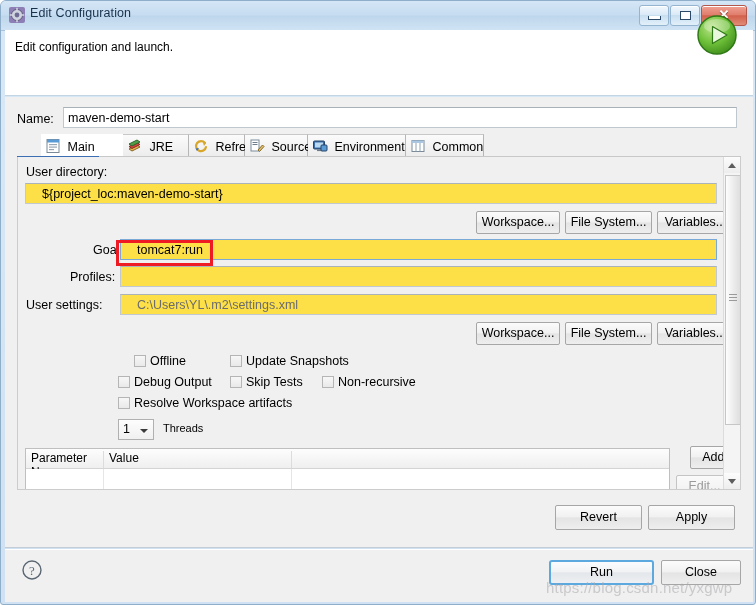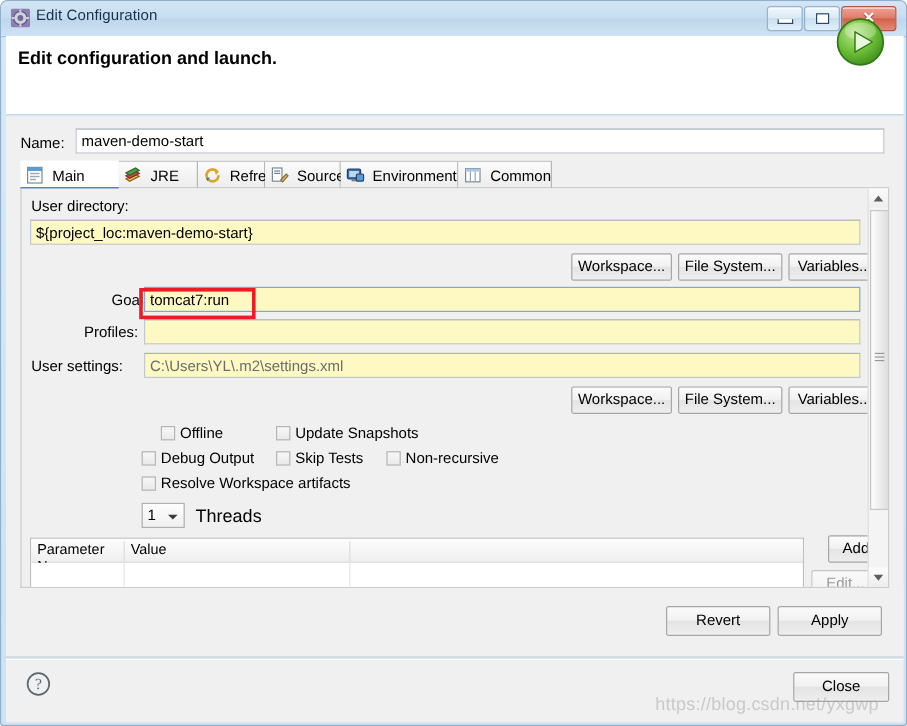--- a/index.html
+++ b/index.html
@@ -74,21 +74,21 @@
   
   #header {
     position: absolute; left: 4px; top: 29px;
     width: 748px; height: 66px;
     background: #ffffff;
     border-bottom: 1px solid #c3d4e2;
     box-sizing: border-box;
   }
   #header-title {
     position: absolute; left: 10px; top: 10px;
-    font-size: 15px; font-weight: bold; color: #000000;
+    font-size: 12px; font-weight: normal; color: #000000;
   }
   #run-badge {
     position: absolute; right: 16px; top: 12px;
     width: 44px; height: 44px;
   }
 
   
   #body {
     position: absolute; left: 4px; top: 96px;
     width: 748px; height: 451px;
@@ -122,20 +122,21 @@
   .tab {
     position: absolute; top: 0; height: 23px;
     box-sizing: border-box;
     font-size: 12.5px; color: #000;
     padding: 3px 8px 0 4px;
     white-space: nowrap;
     cursor: default;
     border-right: 1px solid #b6b6b6;
     border-top: 1px solid #c8c8c8;
     background: linear-gradient(to bottom, #fbfbfb 0%, #ececec 100%);
+    margin-left: 24px;
   }
   .tab.active {
     background: #ffffff;
     border-top: 1px solid #ffffff;
     border-right: none;
     font-weight: normal;
   }
   .tab .ticon {
     display: inline-block; vertical-align: -3px;
     width: 16px; height: 16px; margin-right: 3px;
@@ -159,24 +160,24 @@
     overflow: hidden;
   }
   .lbl {
     position: absolute; font-size: 12.5px; color: #000;
     white-space: nowrap;
   }
   .txtfield {
     position: absolute; box-sizing: border-box;
     height: 21px;
     border: 1px solid #c2c8cf; border-top-color: #aab2ba;
-    background: #fef9c3;
+    background: #fde047;
     font-family: "Liberation Sans", sans-serif;
     font-size: 12.5px; color: #000;
-    padding: 0 4px;
+    padding: 0 16px;
     outline: none;
   }
   .txtfield.focused { border: 1px solid #7aa9d8; }
   .txtfield.dim { color: #6c6c6c; }
   .btn {
     position: absolute; box-sizing: border-box;
     height: 23px;
     border: 1px solid #a6a6a6;
     border-radius: 2px;
     background: linear-gradient(to bottom, #fbfbfb 0%, #f1f1f1 47%, #e4e4e4 52%, #eeeeee 100%);
@@ -509,21 +510,21 @@
       <span class="cbox"></span><span>Non-recursive</span>
     </div>
     <div class="cbrow" style="left:100px; top:239px;">
       <span class="cbox"></span><span>Resolve Workspace artifacts</span>
     </div>
 
     <div id="threads-combo" style="left:100px; top:262px;">
       <span>1</span>
       <span class="arrow"></span>
     </div>
-    <div style="position:absolute; left:145px; top:265px; font-size:15px; color:#000;">Threads</div>
+    <div style="position:absolute; left:145px; top:265px; font-size:11px; color:#000;">Threads</div>
 
     <div id="param-table" style="left:7px; top:291px; width:645px; height:44px;">
       <div id="param-head">
         <div class="hcell" style="left:0px; width:78px;">Parameter Name</div>
         <div class="hcell" style="left:78px; width:188px;">Value</div>
         <div class="hcell" style="left:266px; width:379px; border-right:none;"></div>
       </div>
       <div id="param-body">
         <div class="bcell" style="left:0px; width:78px;"></div>
         <div class="bcell" style="left:78px; width:188px;"></div>
@@ -560,17 +561,18 @@
   <button class="btn" id="btn-revert">Revert</button>
   <button class="btn" id="btn-apply">Apply</button>
 
   <div id="footer"></div>
   <div id="help-icon">
     <svg width="22" height="22" viewBox="0 0 22 22">
       <circle cx="11" cy="11" r="9" fill="none" stroke="#5a6672" stroke-width="1.4"></circle>
       <text x="11" y="15.5" font-family="Liberation Serif, serif" font-size="13" text-anchor="middle" fill="#5a6672">?</text>
     </svg>
   </div>
+  <button class="btn" id="btn-run">Run</button>
   <button class="btn" id="btn-close-btm">Close</button>
 
   <div id="watermark">https://blog.csdn.net/yxgwp</div>
 
 </div>
 
 </body></html>

